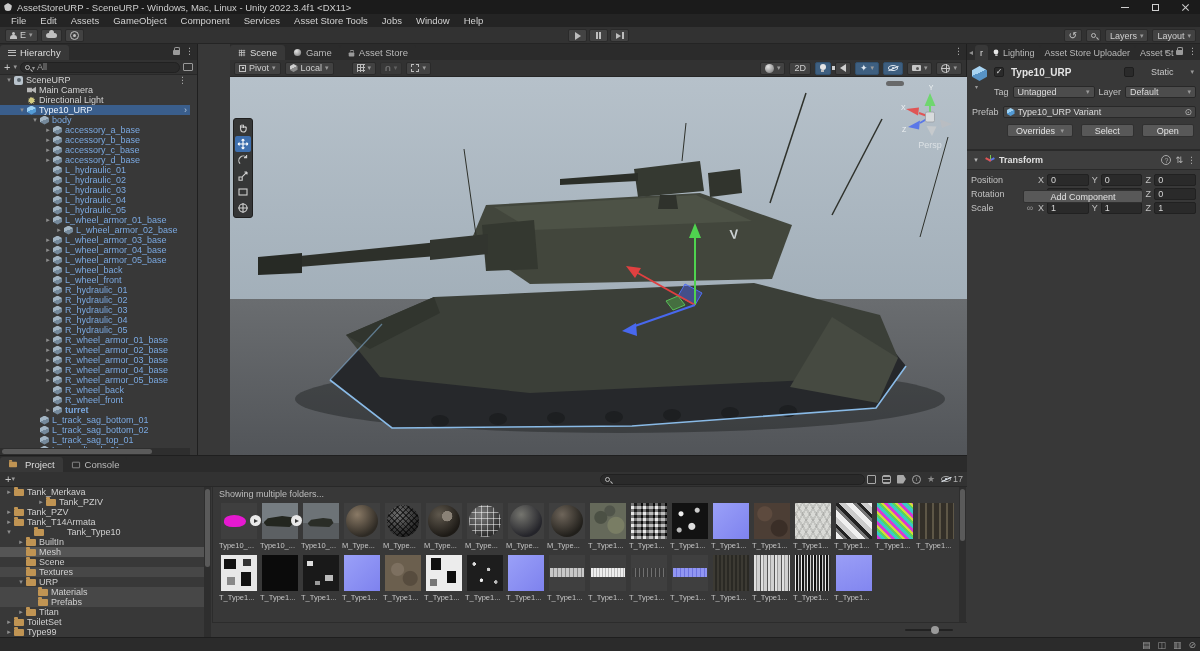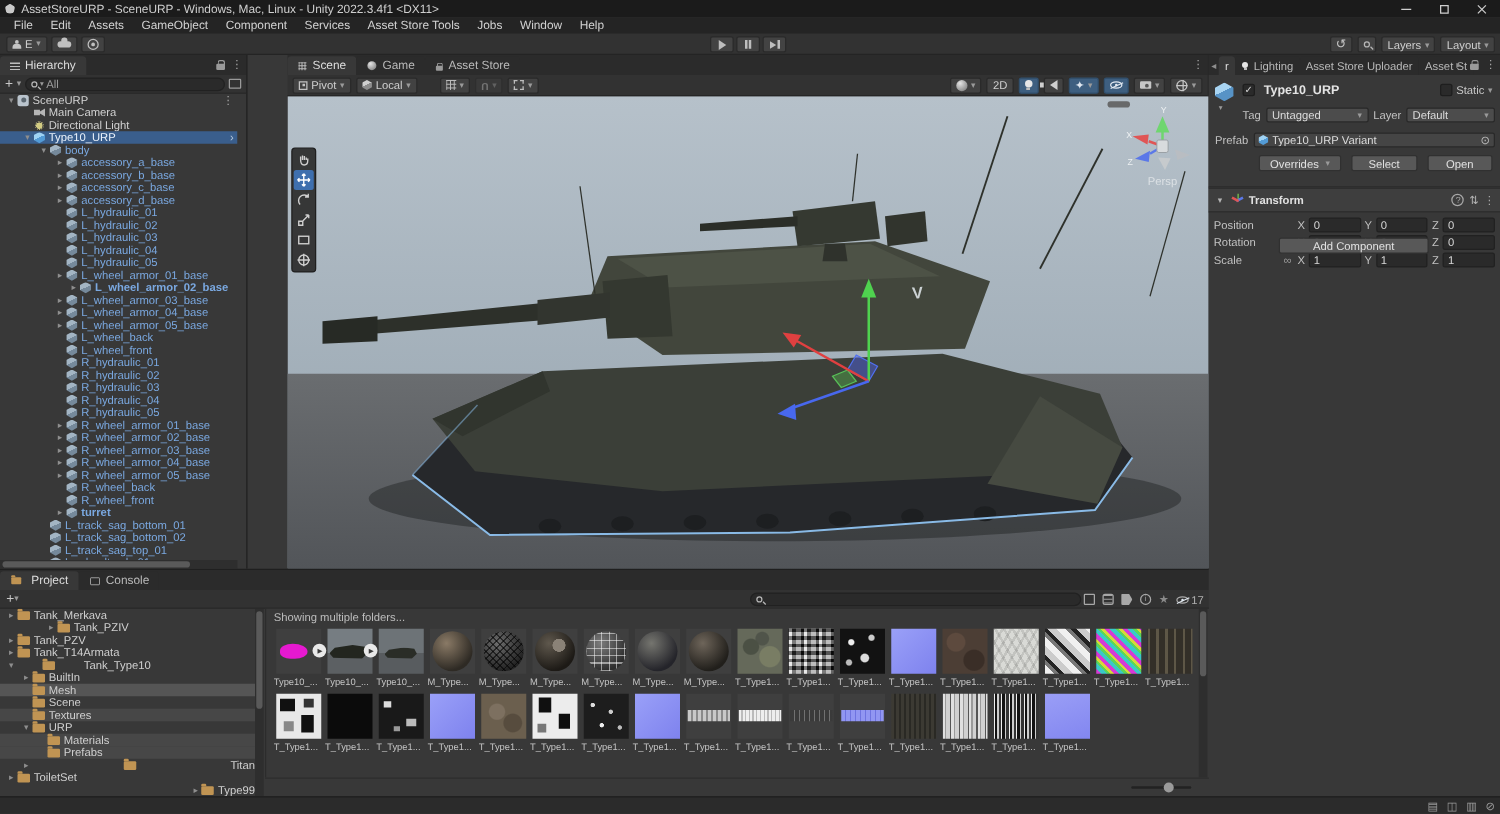--- a/index.html
+++ b/index.html
@@ -115,21 +115,21 @@
   
   #inspector{position:absolute;left:967px;top:44px;width:233px;height:593px;background:#383838;}
   #insp-tabs .tab{padding:0 5px;font-size:9px;}
   .insp-scroll-arrow{color:#8e8e8e;font-size:8px;padding:0 2px;align-self:center;}
   #insp-head{position:absolute;left:0;top:16px;right:0;height:90px;background:#383838;border-bottom:1px solid #2a2a2a;}
   .go-icon{position:absolute;left:5px;top:6px;width:15px;height:15px;clip-path:polygon(50% 0,100% 28%,100% 72%,50% 100%,0 72%,0 28%);background:linear-gradient(155deg,#a8d4f2 46%,#5793c6 46%);}
   .go-icon-caret{position:absolute;left:8px;top:23px;font-size:6px;color:#9a9a9a;}
   .checkbox{width:10px;height:10px;background:#2a2a2a;border:1px solid #1e1e1e;border-radius:2px;display:flex;align-items:center;justify-content:center;color:#d8d8d8;font-size:8px;line-height:8px;}
   #insp-name{position:absolute;left:44px;top:7px;font-size:10px;font-weight:bold;color:#e4e4e4;}
   #insp-check{position:absolute;left:27px;top:7px;}
-  #insp-static{position:absolute;right:6px;top:7px;display:flex;align-items:center;gap:3px;color:#c8c8c8;}
+  #insp-static{position:absolute;right:6px;top:7px;display:flex;align-items:center;gap:17px;color:#c8c8c8;}
   .row-label{color:#c2c2c2;}
   #tag-row{position:absolute;left:27px;top:26px;right:4px;display:flex;align-items:center;gap:4px;}
   .dropdown{height:12px;background:#4c4c4c;border:1px solid #282828;border-radius:2px;display:flex;align-items:center;justify-content:space-between;padding:0 4px;color:#dcdcdc;}
   #prefab-row{position:absolute;left:5px;top:46px;right:4px;display:flex;align-items:center;gap:4px;}
   .prefab-field{flex:1;height:12px;background:#454545;border:1px solid #282828;border-radius:2px;display:flex;align-items:center;gap:3px;padding:0 3px;color:#dcdcdc;}
   .mini-prefab{width:8px;height:8px;clip-path:polygon(50% 0,100% 28%,100% 72%,50% 100%,0 72%,0 28%);background:linear-gradient(155deg,#9ed2f4 46%,#539bd6 46%);}
   #prefab-btns{position:absolute;left:40px;top:64px;right:6px;display:flex;gap:8px;}
   .btn{height:13px;background:#585858;border:1px solid #303030;border-radius:2px;display:flex;align-items:center;justify-content:center;color:#e2e2e2;padding:0 8px;}
   #transform-block{position:absolute;left:0;top:106px;right:0;}
   #transform-header{height:20px;background:#3e3e3e;border-top:1px solid #2a2a2a;border-bottom:1px solid #2a2a2a;display:flex;align-items:center;padding:0 4px;gap:4px;}
@@ -389,21 +389,21 @@
         <div class="hrow pf" style="padding-left: 43px;">
           <span class="arrow"></span>
           <span class="ico i-cube"></span>
           <span class="lbl">L_hydraulic_05</span>
         </div>
         <div class="hrow pf" style="padding-left: 43px;">
           <span class="arrow">▸</span>
           <span class="ico i-cube"></span>
           <span class="lbl">L_wheel_armor_01_base</span>
         </div>
-        <div class="hrow pf" style="padding-left: 54px; font-weight: bold;">
+        <div class="hrow pf" style="padding-left: 54px;">
           <span class="arrow">▸</span>
           <span class="ico i-cube"></span>
           <span class="lbl">L_wheel_armor_02_base</span>
         </div>
         <div class="hrow pf" style="padding-left: 43px;">
           <span class="arrow">▸</span>
           <span class="ico i-cube"></span>
           <span class="lbl">L_wheel_armor_03_base</span>
         </div>
         <div class="hrow pf" style="padding-left: 43px;">
@@ -904,31 +904,31 @@
         <div class="frow sel" style="padding-left: 28px;">
           <span class="arrow"></span>
           <span class="i-folder"></span>
           <span class="lbl">Materials</span>
         </div>
         <div class="frow sel" style="padding-left: 28px;">
           <span class="arrow"></span>
           <span class="i-folder"></span>
           <span class="lbl">Prefabs</span>
         </div>
-        <div class="frow" style="padding-left: 16px; justify-content: space-between;">
+        <div class="frow" style="padding-left: 16px;">
           <span class="arrow">▸</span>
           <span class="i-folder"></span>
           <span class="lbl">Titan</span>
         </div>
         <div class="frow" style="padding-left: 4px;">
           <span class="arrow">▸</span>
           <span class="i-folder"></span>
           <span class="lbl">ToiletSet</span>
         </div>
-        <div class="frow" style="padding-left: 20px; justify-content: flex-end;">
+        <div class="frow" style="padding-left: 4px;">
           <span class="arrow">▸</span>
           <span class="i-folder"></span>
           <span class="lbl">Type99</span>
         </div>
       </div>
     <div class="vscroll" style="left:204px;top:31px;bottom:0;">
         <div class="vthumb" style="top:2px;height:78px;"></div>
       </div>
     <div id="gridpane">
       <div id="grid-status">Showing multiple folders...</div>

